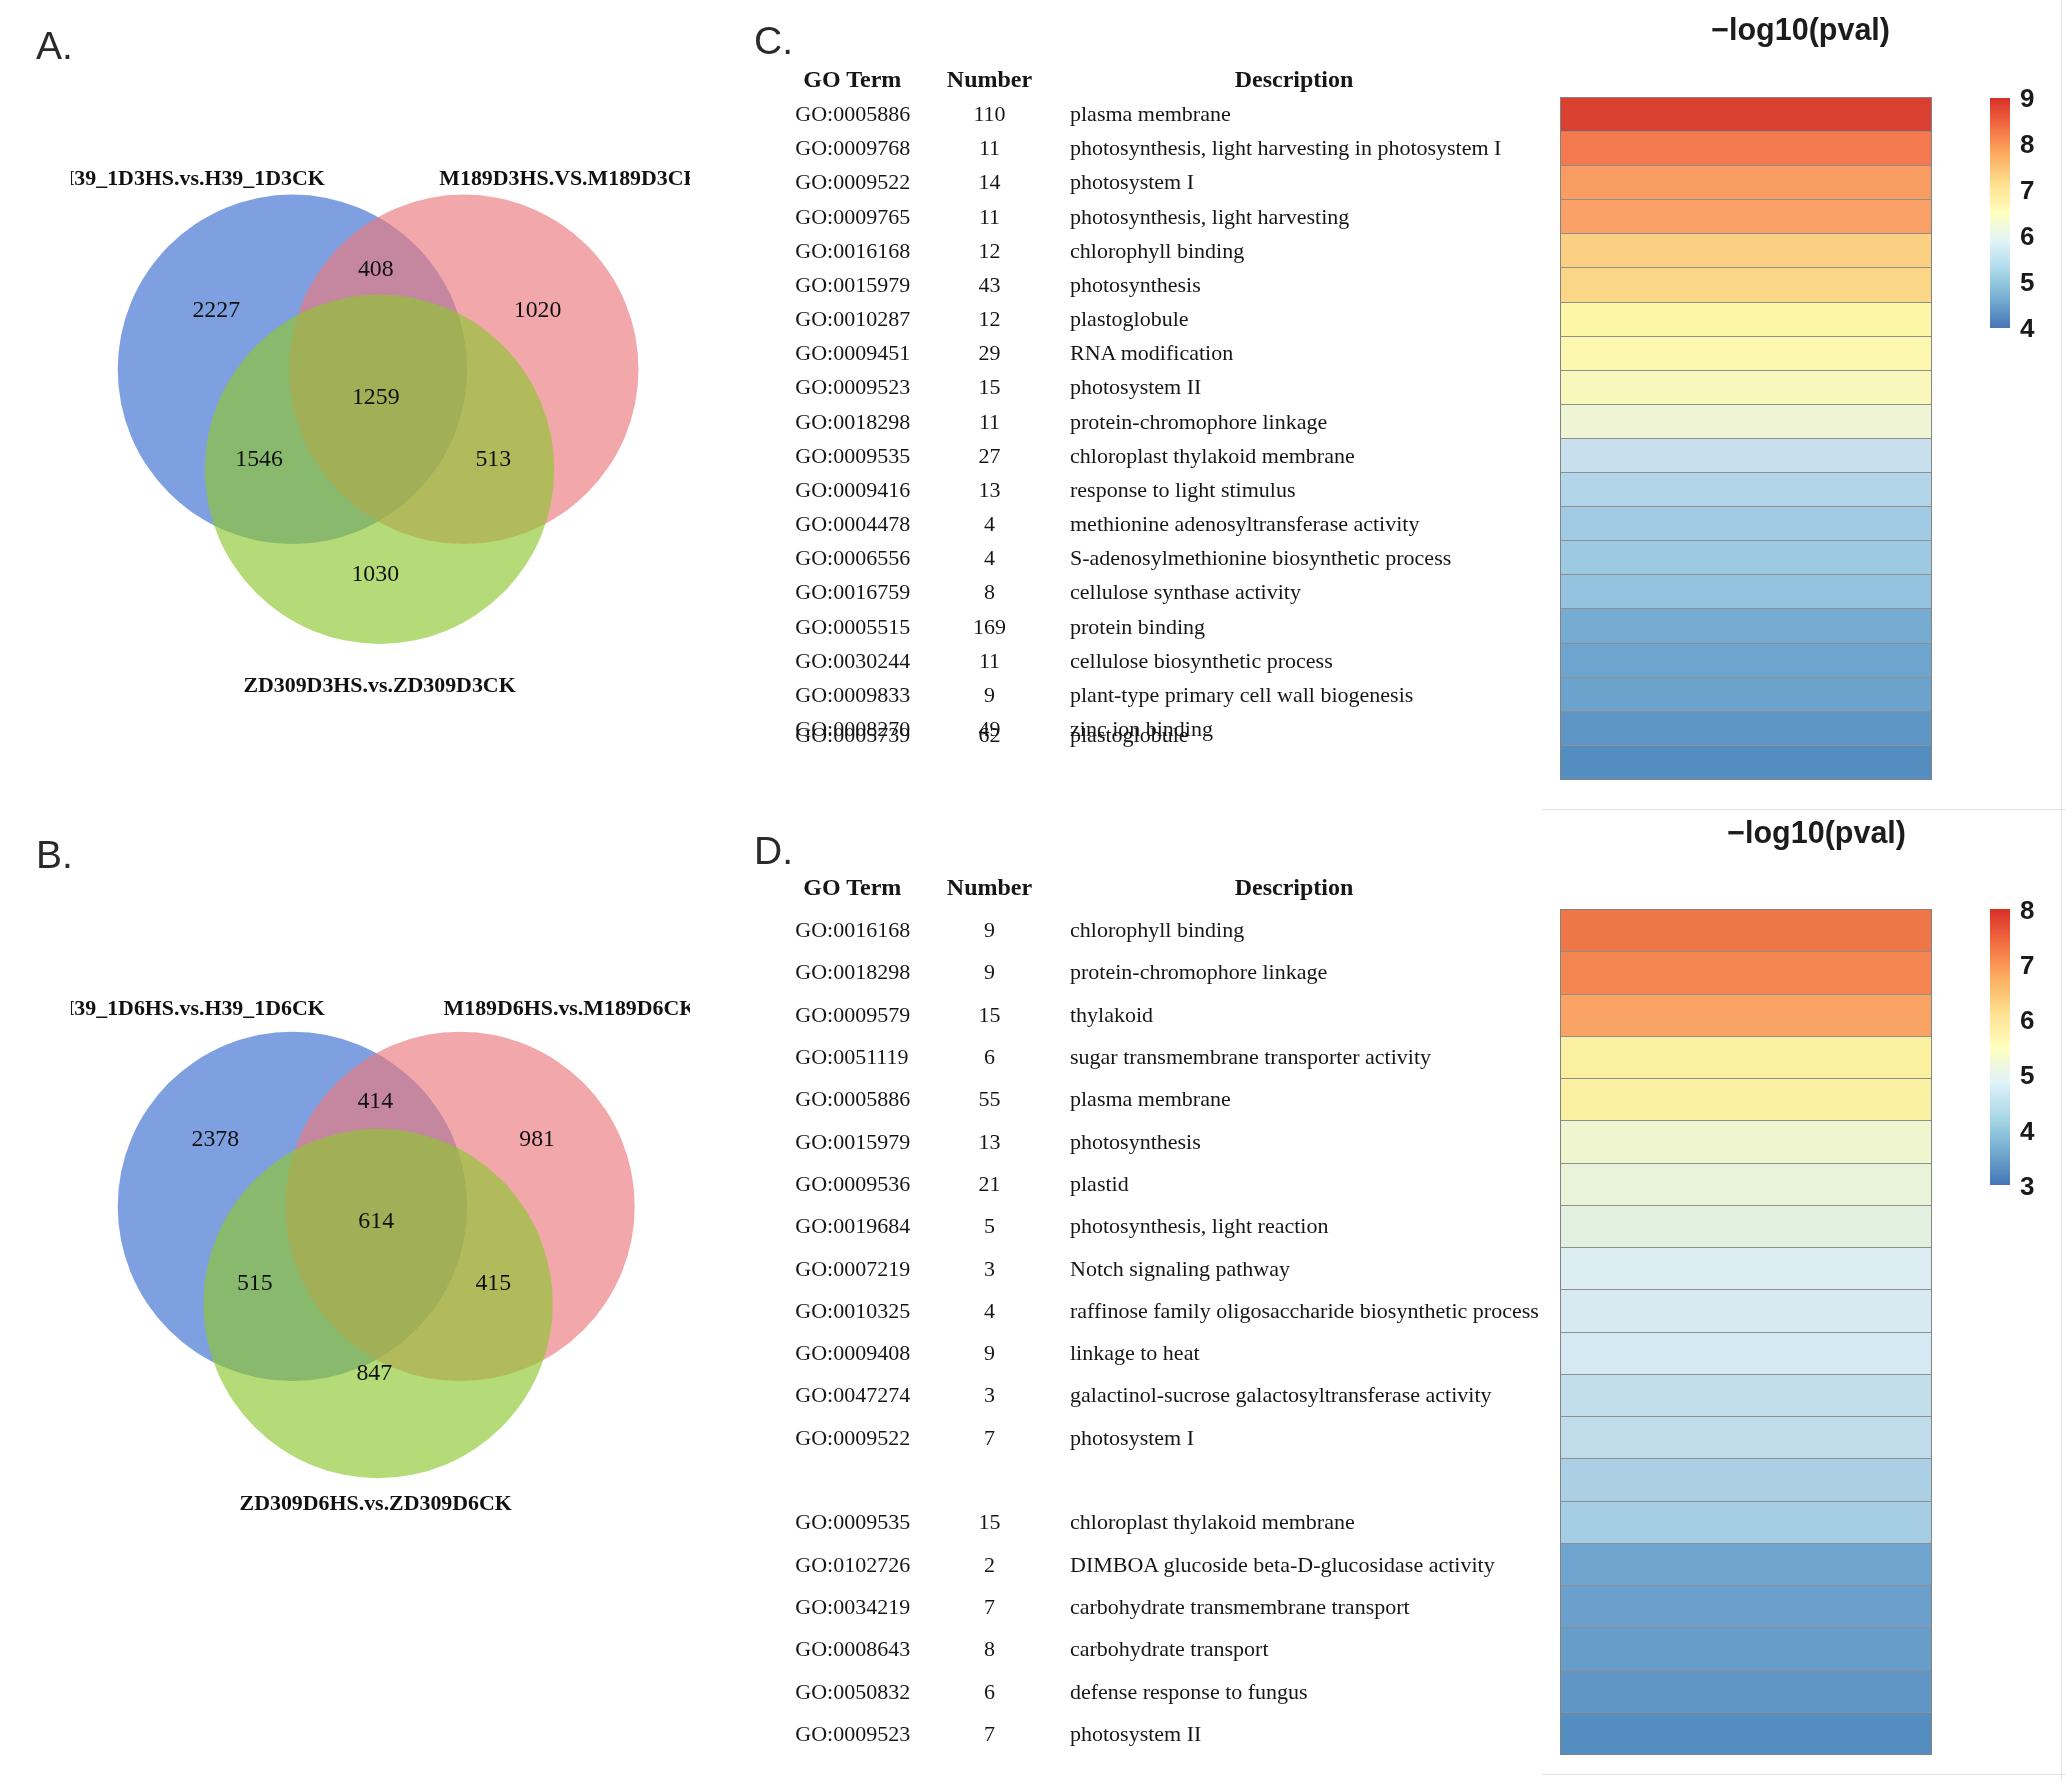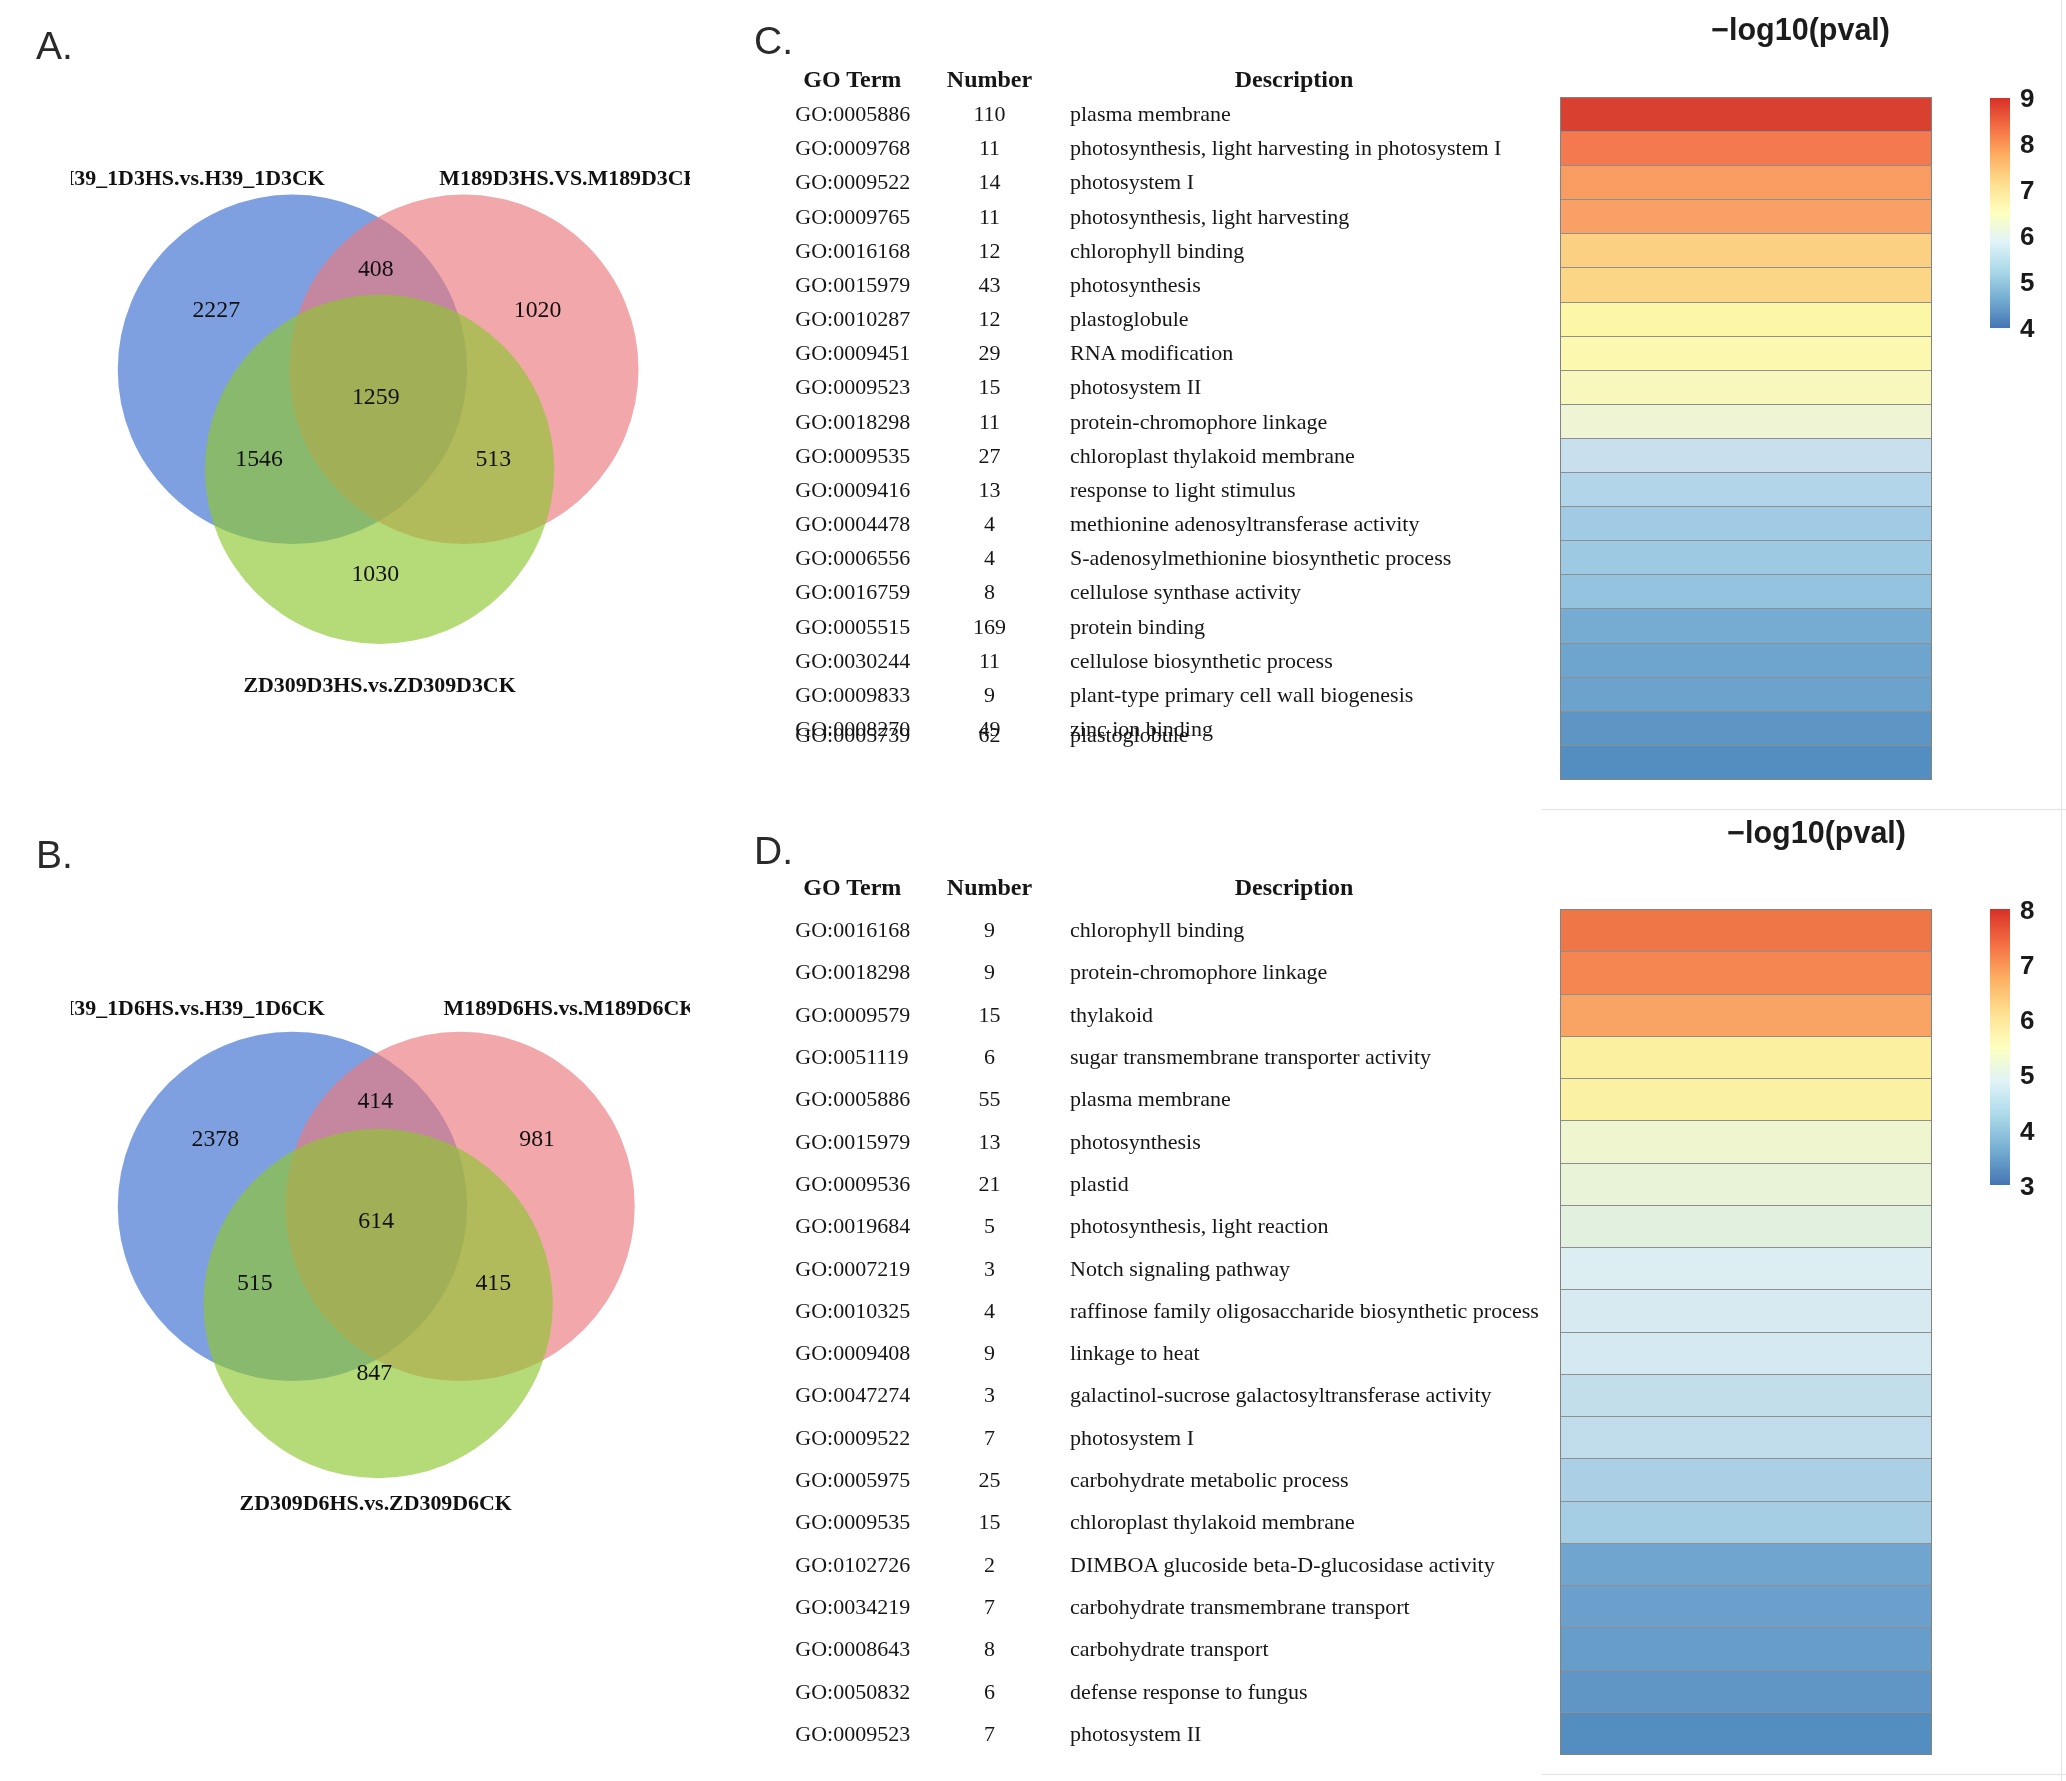--- a/index.html
+++ b/index.html
@@ -288,25 +288,20 @@
         <div class="trow" style="top: 465px; height: 42px;">
           <span class="c-go">GO:0047274</span>
           <span class="c-num">3</span>
           <span class="c-desc">galactinol-sucrose galactosyltransferase activity</span>
         </div>
         <div class="trow" style="top: 508px; height: 42px;">
           <span class="c-go">GO:0009522</span>
           <span class="c-num">7</span>
           <span class="c-desc">photosystem I</span>
         </div>
-        <div class="trow" style="top: 550px; height: 42px;">
-          <span class="c-go">GO:0005975</span>
-          <span class="c-num">25</span>
-          <span class="c-desc">carbohydrate metabolic process</span>
-        </div>
         <div class="trow" style="top: 592px; height: 42px;">
           <span class="c-go">GO:0009535</span>
           <span class="c-num">15</span>
           <span class="c-desc">chloroplast thylakoid membrane</span>
         </div>
         <div class="trow" style="top: 635px; height: 42px;">
           <span class="c-go">GO:0102726</span>
           <span class="c-num">2</span>
           <span class="c-desc">DIMBOA glucoside beta-D-glucosidase activity</span>
         </div>

